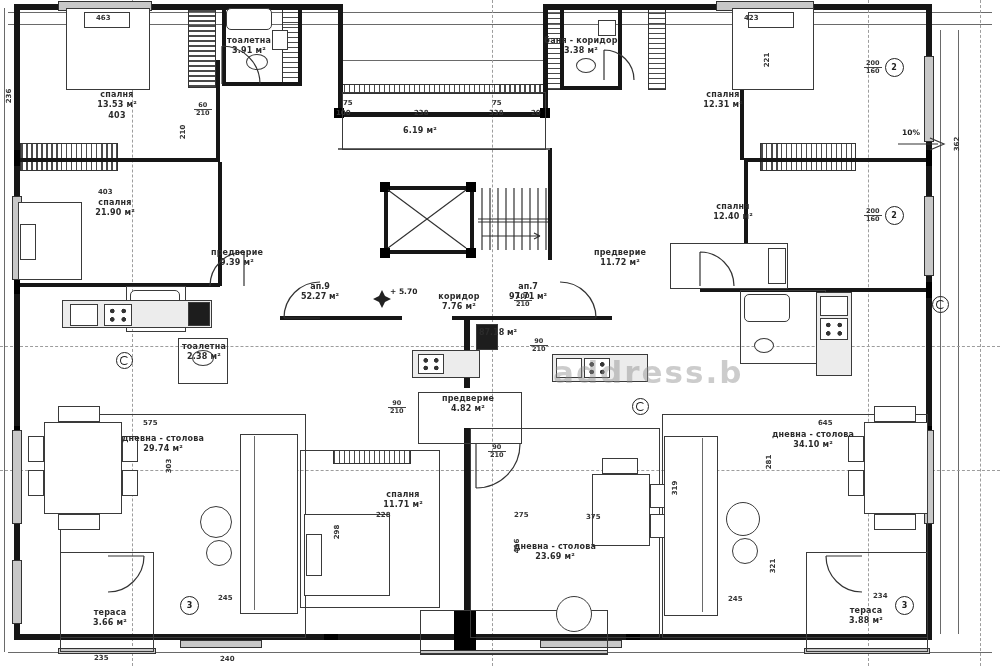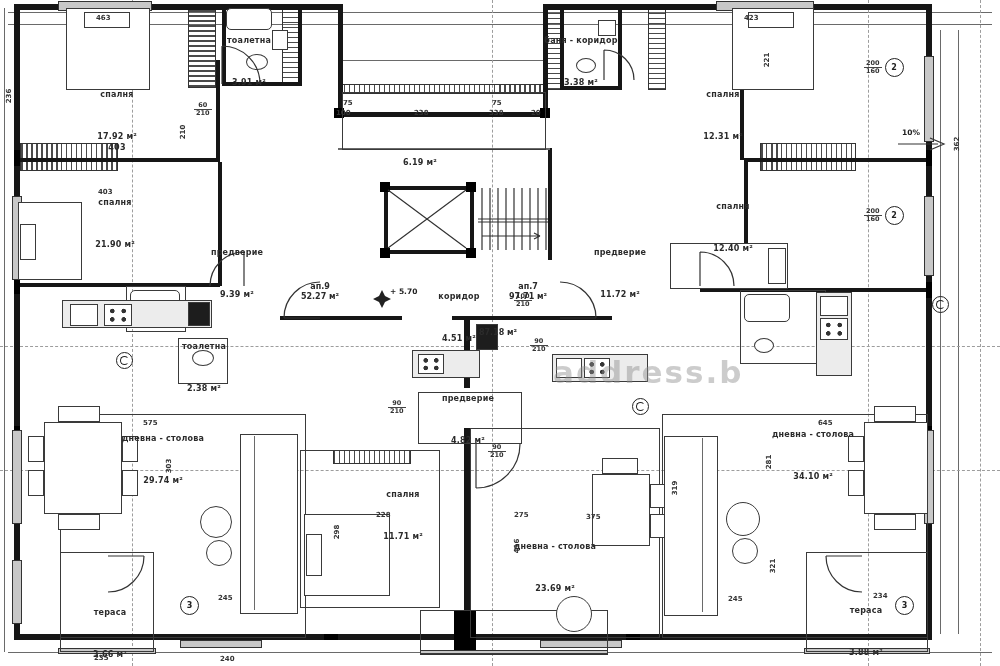--- a/index.html
+++ b/index.html
@@ -28,21 +28,21 @@
      radial-gradient(circle at 28% 72%,#333 2px,transparent 2.6px),
      radial-gradient(circle at 72% 72%,#333 2px,transparent 2.6px),#fff;}
   .cnt {position:absolute;border:1.2px solid #3a3a3a;background:#ececec;}
   .boil{position:absolute;width:15px;height:15px;border:1.4px solid #222;border-radius:50%;}
   .boil::after{content:"";position:absolute;inset:3px;border:1.2px solid #222;border-radius:50%;
      border-right-color:transparent;}
   
   .lbl {position:absolute;font-size:8px;line-height:1.3;font-weight:600;color:#2b2b2b;
         text-align:center;letter-spacing:.2px;z-index:30;}
   .lbl .nm{display:block;}
-  .lbl .ar{display:block;margin-top:32px;}
+  .lbl .ar{display:block;}
   .lbl .dm{display:block;font-weight:600;}
   .dim {position:absolute;font-size:7px;font-weight:600;color:#333;z-index:25;white-space:nowrap;}
   .dim.r90{transform:rotate(-90deg);transform-origin:center;}
   .ds  {position:absolute;text-align:center;font-size:6.5px;line-height:1.15;font-weight:600;
         color:#333;z-index:25;}
   .ds span{display:block;padding:0 2px;}
   .ds span:first-child{border-bottom:1px solid #444;}
   .circ{width:17px;height:17px;border:1.3px solid #222;border-radius:50%;font-size:8px;
         line-height:17px;text-align:center;font-weight:700;color:#222;background:#fff;}
   .circ.abs{position:absolute;z-index:25;}
@@ -258,21 +258,21 @@
       </g>
       <g>
         <path d="M898,144 H938 M930,138 L944,144 L930,150"></path>
       </g>
     </g>
     <path fill="#222" stroke="none" d="M382,290 L385,296 L391,299 L385,302 L382,308 L379,302 L373,299 L379,296 Z"></path>
   </svg>
 
   <div class="lbl" style="left:86px;top:90px;width:62px">
     <span class="nm">спалня</span>
-    <span class="ar">17.92 м²</span>
+    <span class="ar">13.53 м²</span>
     <span class="dm">403</span>
   </div>
   <div class="lbl" style="left:220px;top:36px;width:58px">
     <span class="nm">тоалетна</span>
     <span class="ar">3.91 м²</span>
   </div>
   <div class="lbl" style="left:692px;top:90px;width:62px">
     <span class="nm">спалня</span>
     <span class="ar">12.31 м²</span>
   </div>
@@ -295,21 +295,21 @@
   <div class="lbl" style="left:702px;top:202px;width:62px">
     <span class="nm">спалня</span>
     <span class="ar">12.40 м²</span>
   </div>
   <div class="lbl" style="left:588px;top:248px;width:64px">
     <span class="nm">предверие</span>
     <span class="ar">11.72 м²</span>
   </div>
   <div class="lbl" style="left:430px;top:292px;width:58px">
     <span class="nm">коридор</span>
-    <span class="ar">4.51 м²</span>
+    <span class="ar">7.76 м²</span>
   </div>
   <div class="lbl" style="left:176px;top:342px;width:56px">
     <span class="nm">тоалетна</span>
     <span class="ar">2.38 м²</span>
   </div>
   <div class="lbl" style="left:436px;top:394px;width:64px">
     <span class="nm">предверие</span>
     <span class="ar">4.82 м²</span>
   </div>
   <div class="lbl" style="left:372px;top:490px;width:62px">

